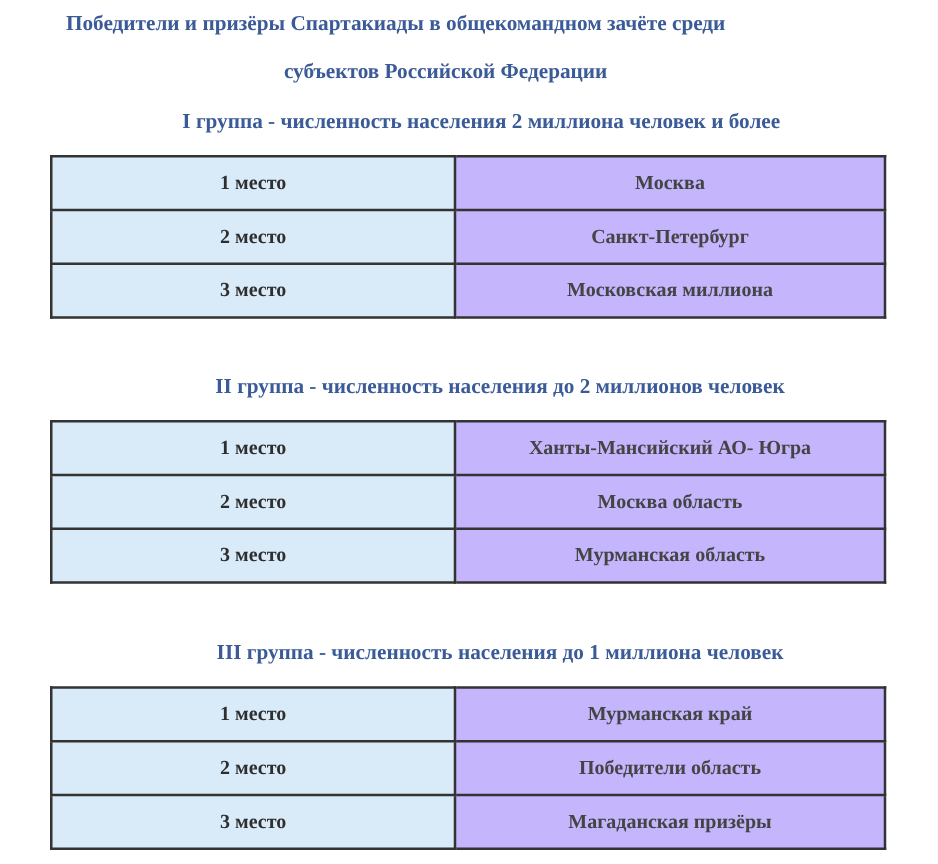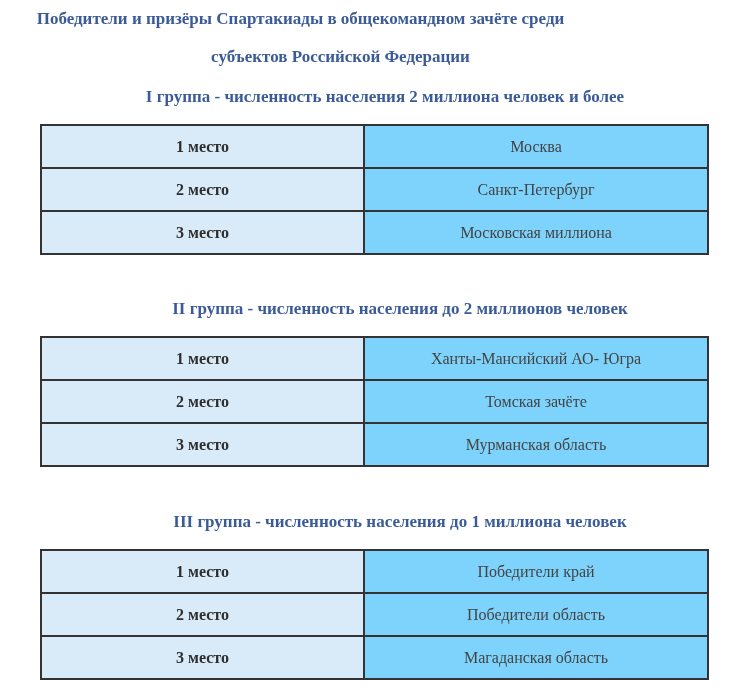--- a/index.html
+++ b/index.html
@@ -9,21 +9,21 @@
     }
     body {
       width: 750px;
       height: 691px;
       position: relative;
       overflow: hidden;
       font-family: "Liberation Serif", "DejaVu Serif", serif;
     }
     .title-line {
       position: absolute;
-      left: 0;
+      left: 16px;
       width: 601px;
       text-align: center;
       color: #3b5b98;
       font-weight: bold;
       font-size: 17px;
       line-height: 22px;
       white-space: nowrap;
     }
     .group-heading {
       position: absolute;
@@ -53,22 +53,22 @@
       color: #3a3a3a;
     }
     table.results td.place {
       width: 321px;
       background: #d9ebf9;
       font-weight: bold;
       color: #2e2e2e;
       margin-left: 32px;
     }
     table.results td.region {
-      background: #7dd3fc;
-      font-weight: normal;
+      background: #c4b5fd;
+      font-weight: bold;
       color: #444444;
     }
   </style>
 </head>
 <body>
 
 <div class="title-line" style="top:8px;">Победители и призёры Спартакиады в общекомандном зачёте среди</div>
 <div class="title-line" style="top:46px;padding-left:40px;">субъектов Российской Федерации</div>
 
 <div class="group-heading" style="top:86px; left:10px;">I группа - численность населения 2 миллиона человек и более</div>
@@ -91,38 +91,38 @@
 
 <div class="group-heading" style="top:298px; left:25px;">II группа - численность населения до 2 миллионов человек</div>
 <table class="results" style="top:336px;">
   <tbody>
       <tr>
     <td class="place">1 место</td>
     <td class="region">Ханты-Мансийский АО- Югра</td>
   </tr>
   <tr>
     <td class="place">2 место</td>
-    <td class="region">Томская зачёте</td>
+    <td class="region">Москва область</td>
   </tr>
   <tr>
     <td class="place">3 место</td>
     <td class="region">Мурманская область</td>
   </tr>
 </tbody>
   </table>
 
 <div class="group-heading" style="top:511px; left:25px;">III группа - численность населения до 1 миллиона человек</div>
 <table class="results" style="top:549px;">
   <tbody>
       <tr>
     <td class="place">1 место</td>
-    <td class="region">Победители край</td>
+    <td class="region">Мурманская край</td>
   </tr>
   <tr>
     <td class="place">2 место</td>
     <td class="region">Победители область</td>
   </tr>
   <tr>
     <td class="place">3 место</td>
-    <td class="region">Магаданская область</td>
+    <td class="region">Магаданская призёры</td>
   </tr>
 </tbody>
   </table>
 
 </body></html>

